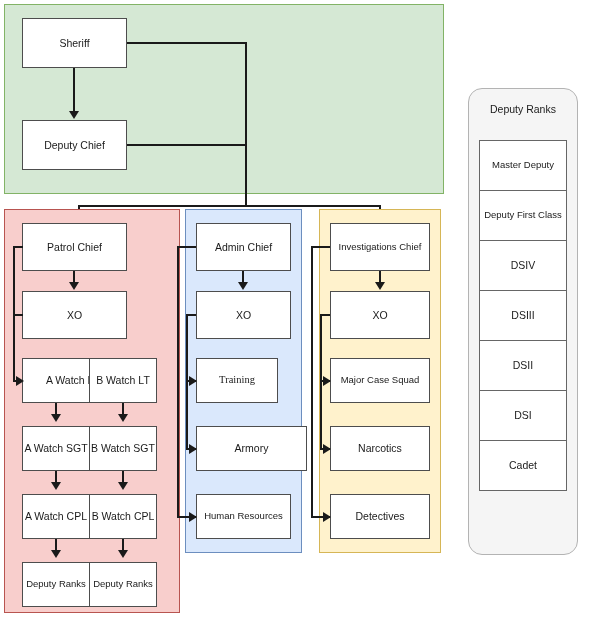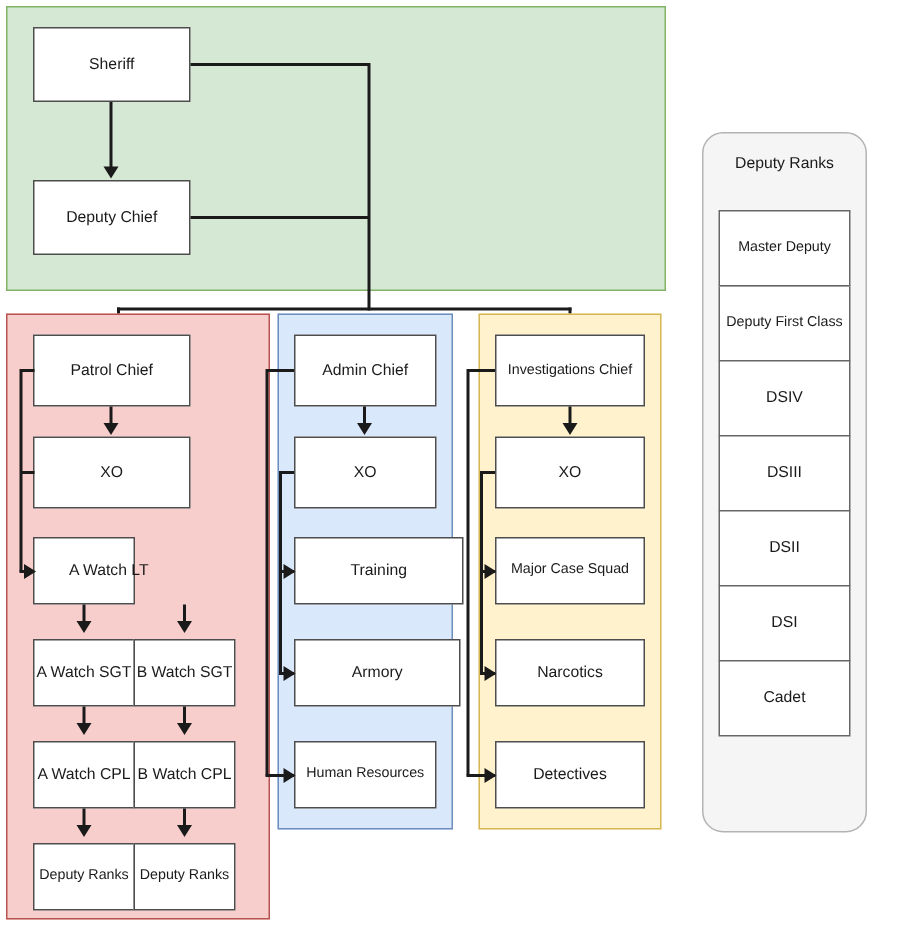--- a/index.html
+++ b/index.html
@@ -104,20 +104,21 @@
   <div class="arrow-down" style="left:241px; top:215px;"></div>
   <div class="arrow-down" style="left:375px; top:215px;"></div>
 
   <div class="group group-pink" style="left:4px; top:209px; width:176px; height:404px;"></div>
 
   <div class="node" style="left:22px; top:223px; width:105px; height:48px;">Patrol Chief</div>
 
   <div class="node" style="left:22px; top:291px; width:105px; height:48px;">XO</div>
 
   <div class="node" style="left:22px; top:358px; width:68px; height:45px;padding-left:33px;">A Watch LT</div>
+  <div class="node" style="left:89px; top:358px; width:68px; height:45px;">B Watch LT</div>
 
   <div class="node" style="left:22px; top:426px; width:68px; height:45px;">A Watch SGT</div>
   <div class="node" style="left:89px; top:426px; width:68px; height:45px;">B Watch SGT</div>
 
   <div class="node" style="left:22px; top:494px; width:68px; height:45px;">A Watch CPL</div>
   <div class="node" style="left:89px; top:494px; width:68px; height:45px;">B Watch CPL</div>
 
   <div class="node" style="left:22px; top:562px; width:68px; height:45px; font-size:9.5px;">Deputy Ranks</div>
   <div class="node" style="left:89px; top:562px; width:68px; height:45px; font-size:9.5px;">Deputy Ranks</div>
 
@@ -141,21 +142,21 @@
   <div class="arrow-down" style="left:118px; top:414px;"></div>
   <div class="edge edge-v" style="left:122px; top:471px; height:12px;"></div>
   <div class="arrow-down" style="left:118px; top:482px;"></div>
   <div class="edge edge-v" style="left:122px; top:539px; height:12px;"></div>
   <div class="arrow-down" style="left:118px; top:550px;"></div>
 
   <div class="group group-blue" style="left:185px; top:209px; width:117px; height:344px;"></div>
 
   <div class="node" style="left:196px; top:223px; width:95px; height:48px;">Admin Chief</div>
   <div class="node" style="left:196px; top:291px; width:95px; height:48px;">XO</div>
-  <div class="node" style="left:196px; top:358px; width:113px; height:45px;">Training</div>
+  <div class="node" style="left:196px; top:358px; width:82px; height:45px;font-family:Liberation Serif, serif;">Training</div>
   <div class="node" style="left:196px; top:426px; width:111px; height:45px;">Armory</div>
   <div class="node" style="left:196px; top:494px; width:95px; height:45px; font-size:9.5px;">Human Resources</div>
 
   <div class="edge edge-v" style="left:242px; top:271px; height:12px;"></div>
   <div class="arrow-down" style="left:238px; top:282px;"></div>
 
   <div class="edge edge-h" style="left:178px; top:246px; width:18px;"></div>
   <div class="edge edge-v" style="left:177px; top:246px; height:271px;"></div>
   <div class="edge edge-h" style="left:177px; top:516px; width:19px;"></div>
   <div class="arrow-right" style="left:189px; top:512px;"></div>

